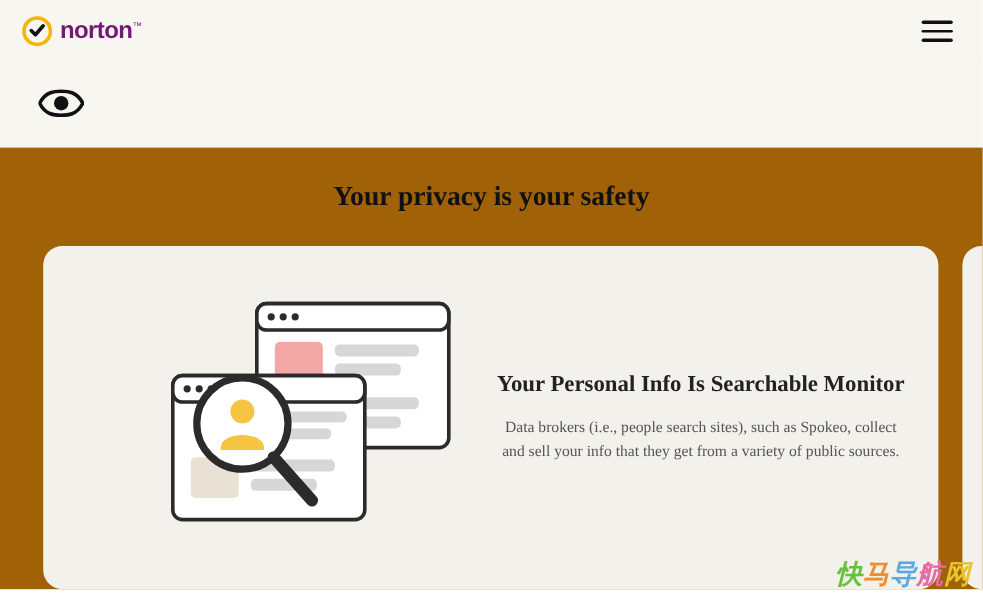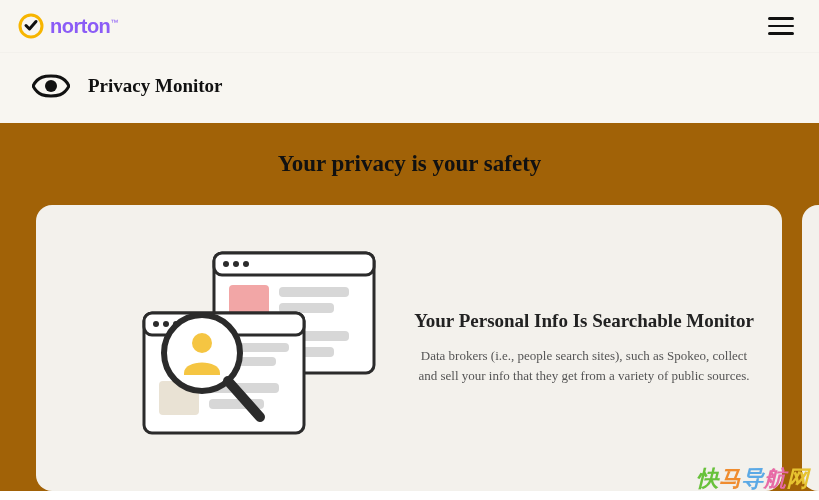--- a/index.html
+++ b/index.html
@@ -6,21 +6,21 @@
   html, body { width: 819px; height: 500px; font-family: Georgia, 'Times New Roman', serif; background:#fff; overflow:hidden; }
   
   .nav {
     height: 52px;
     background: #f8f6f1;
     display:flex; align-items:center; justify-content:space-between;
     padding: 0 18px;
   }
   .logo { display:flex; align-items:center; gap:6px; }
   .logo svg { display:block; }
-  .logo-text { font-family: Arial, Helvetica, sans-serif; font-weight:700; font-size:20px; color:#8b5cf6; letter-spacing:-0.5px; position:relative; }
+  .logo-text { font-family: Arial, Helvetica, sans-serif; font-weight:700; font-size:20px; color:#701a75; letter-spacing:-0.5px; position:relative; }
   .logo-tm { font-size:8px; vertical-align:super; font-weight:400; }
   .hamburger { width:40px; height:40px; display:flex; flex-direction:column; justify-content:center; align-items:center; gap:5px; cursor:pointer; }
   .hamburger span { display:block; width:26px; height:2.5px; background:#111; border-radius:2px; }
 
   
   .subheader {
     background:#f8f6f1;
     padding: 14px 20px 18px 32px;
     display:flex; align-items:center; gap:18px;
     border-top: 1px solid rgba(0,0,0,0.02);
@@ -94,21 +94,20 @@
   </div>
 </div>
 
 <div class="subheader">
   <div class="eye-icon-wrap">
     <svg width="38" height="24" viewBox="0 0 38 24">
       <path d="M1 12 C6 2 14 2 19 2 C24 2 32 2 37 12 C32 22 24 22 19 22 C14 22 6 22 1 12 Z" fill="none" stroke="#111" stroke-width="3"></path>
       <circle cx="19" cy="12" r="6" fill="#111"></circle>
     </svg>
   </div>
-  <div class="subheader-title">Privacy Monitor</div>
 </div>
 
 <div class="main">
   <div class="tagline">Your privacy is your safety</div>
 
   <div class="cards-viewport">
     <div class="cards-track">
 
       <div class="card">
         <div class="card-illustration">

